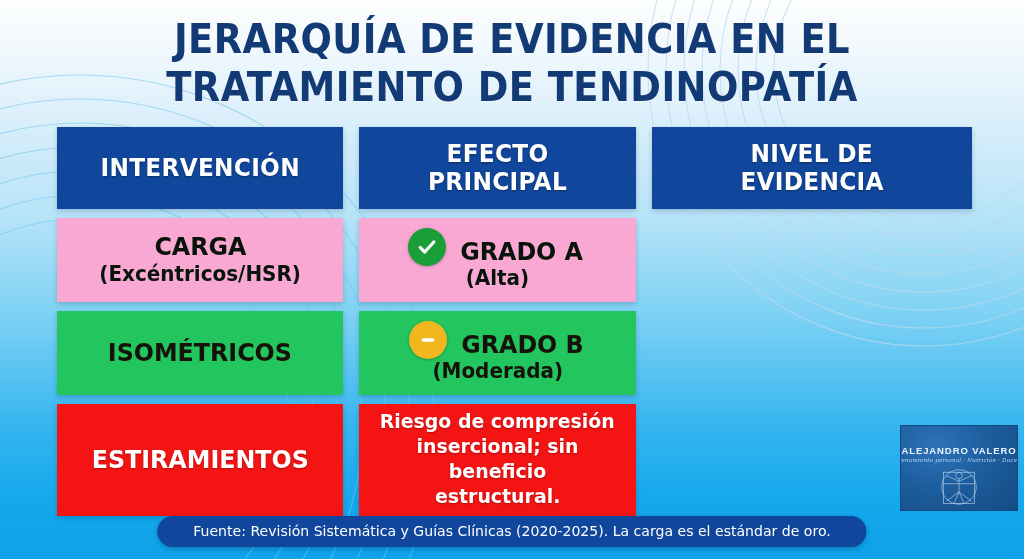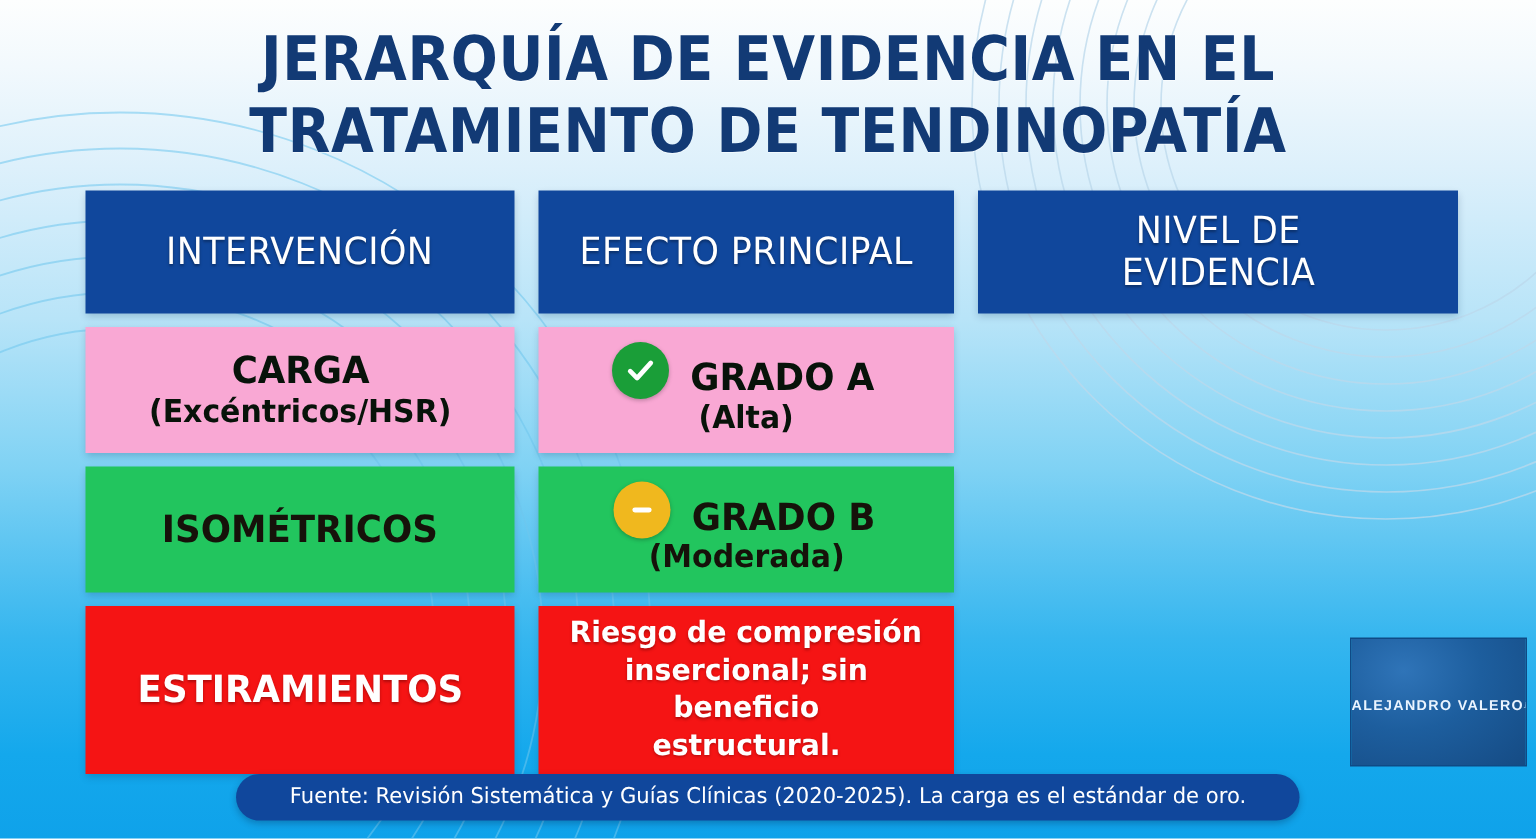--- a/index.html
+++ b/index.html
@@ -78,21 +78,21 @@
     text-align: center;
     padding: 6px 10px;
     box-shadow: 0 2px 5px rgba(0,40,80,0.22);
   }
 
   
   .row-header .cell {
     background: #10479c;
     color: #ffffff;
     font-family: "DejaVu Sans", sans-serif;
-    font-weight: normal;
+    font-weight: bold;
     font-size: 25px;
     letter-spacing: 0.3px;
     line-height: 1.12;
     transform: none;
     min-height: 82px;
     text-shadow: 0 1px 2px rgba(0,0,0,0.35);
   }
   .row-header .cell .hdr-txt { display: block; transform: scaleX(0.93); }
 
   
@@ -171,22 +171,23 @@
   .logo {
     position: absolute;
     right: 6px;
     bottom: 48px;
     width: 118px;
     height: 86px;
     background:
       radial-gradient(ellipse at 30% 25%, #2f74b8 0%, #1d5e9e 45%, #154b84 100%);
     border: 1px solid #0f4a85;
     display: flex;
+    flex-direction: column;
     align-items: center;
-    padding-top: 5px;
+    padding-top: 19px;
     overflow: hidden;
   }
   .logo-name {
     color: #eaf4ff;
     font-family: "Liberation Sans", sans-serif;
     font-size: 9.5px;
     font-weight: bold;
     letter-spacing: 0.9px;
     white-space: nowrap;
   }

